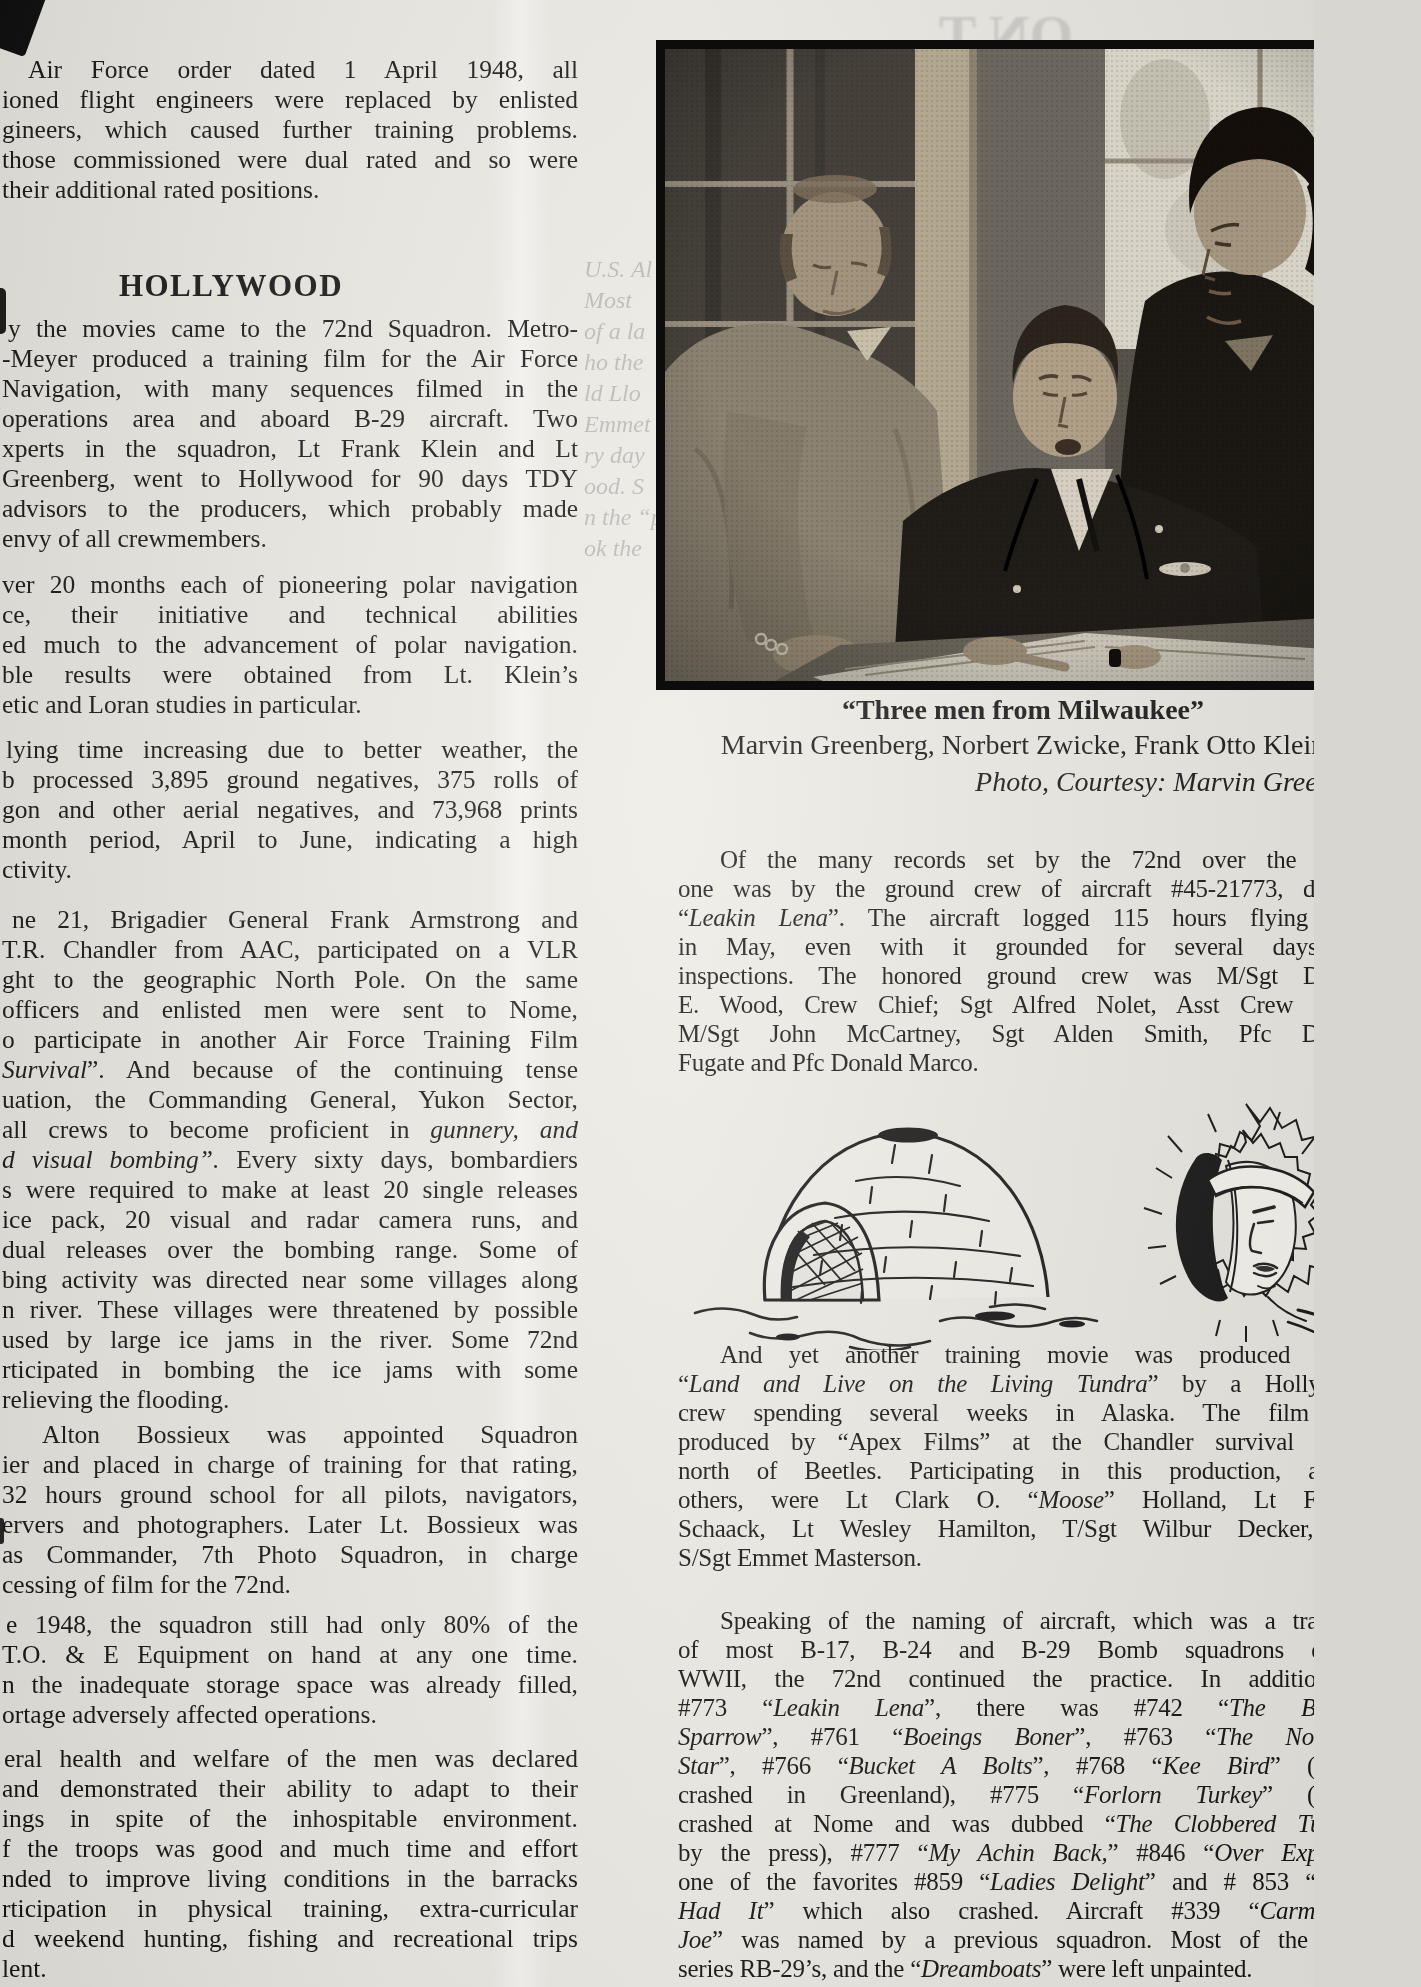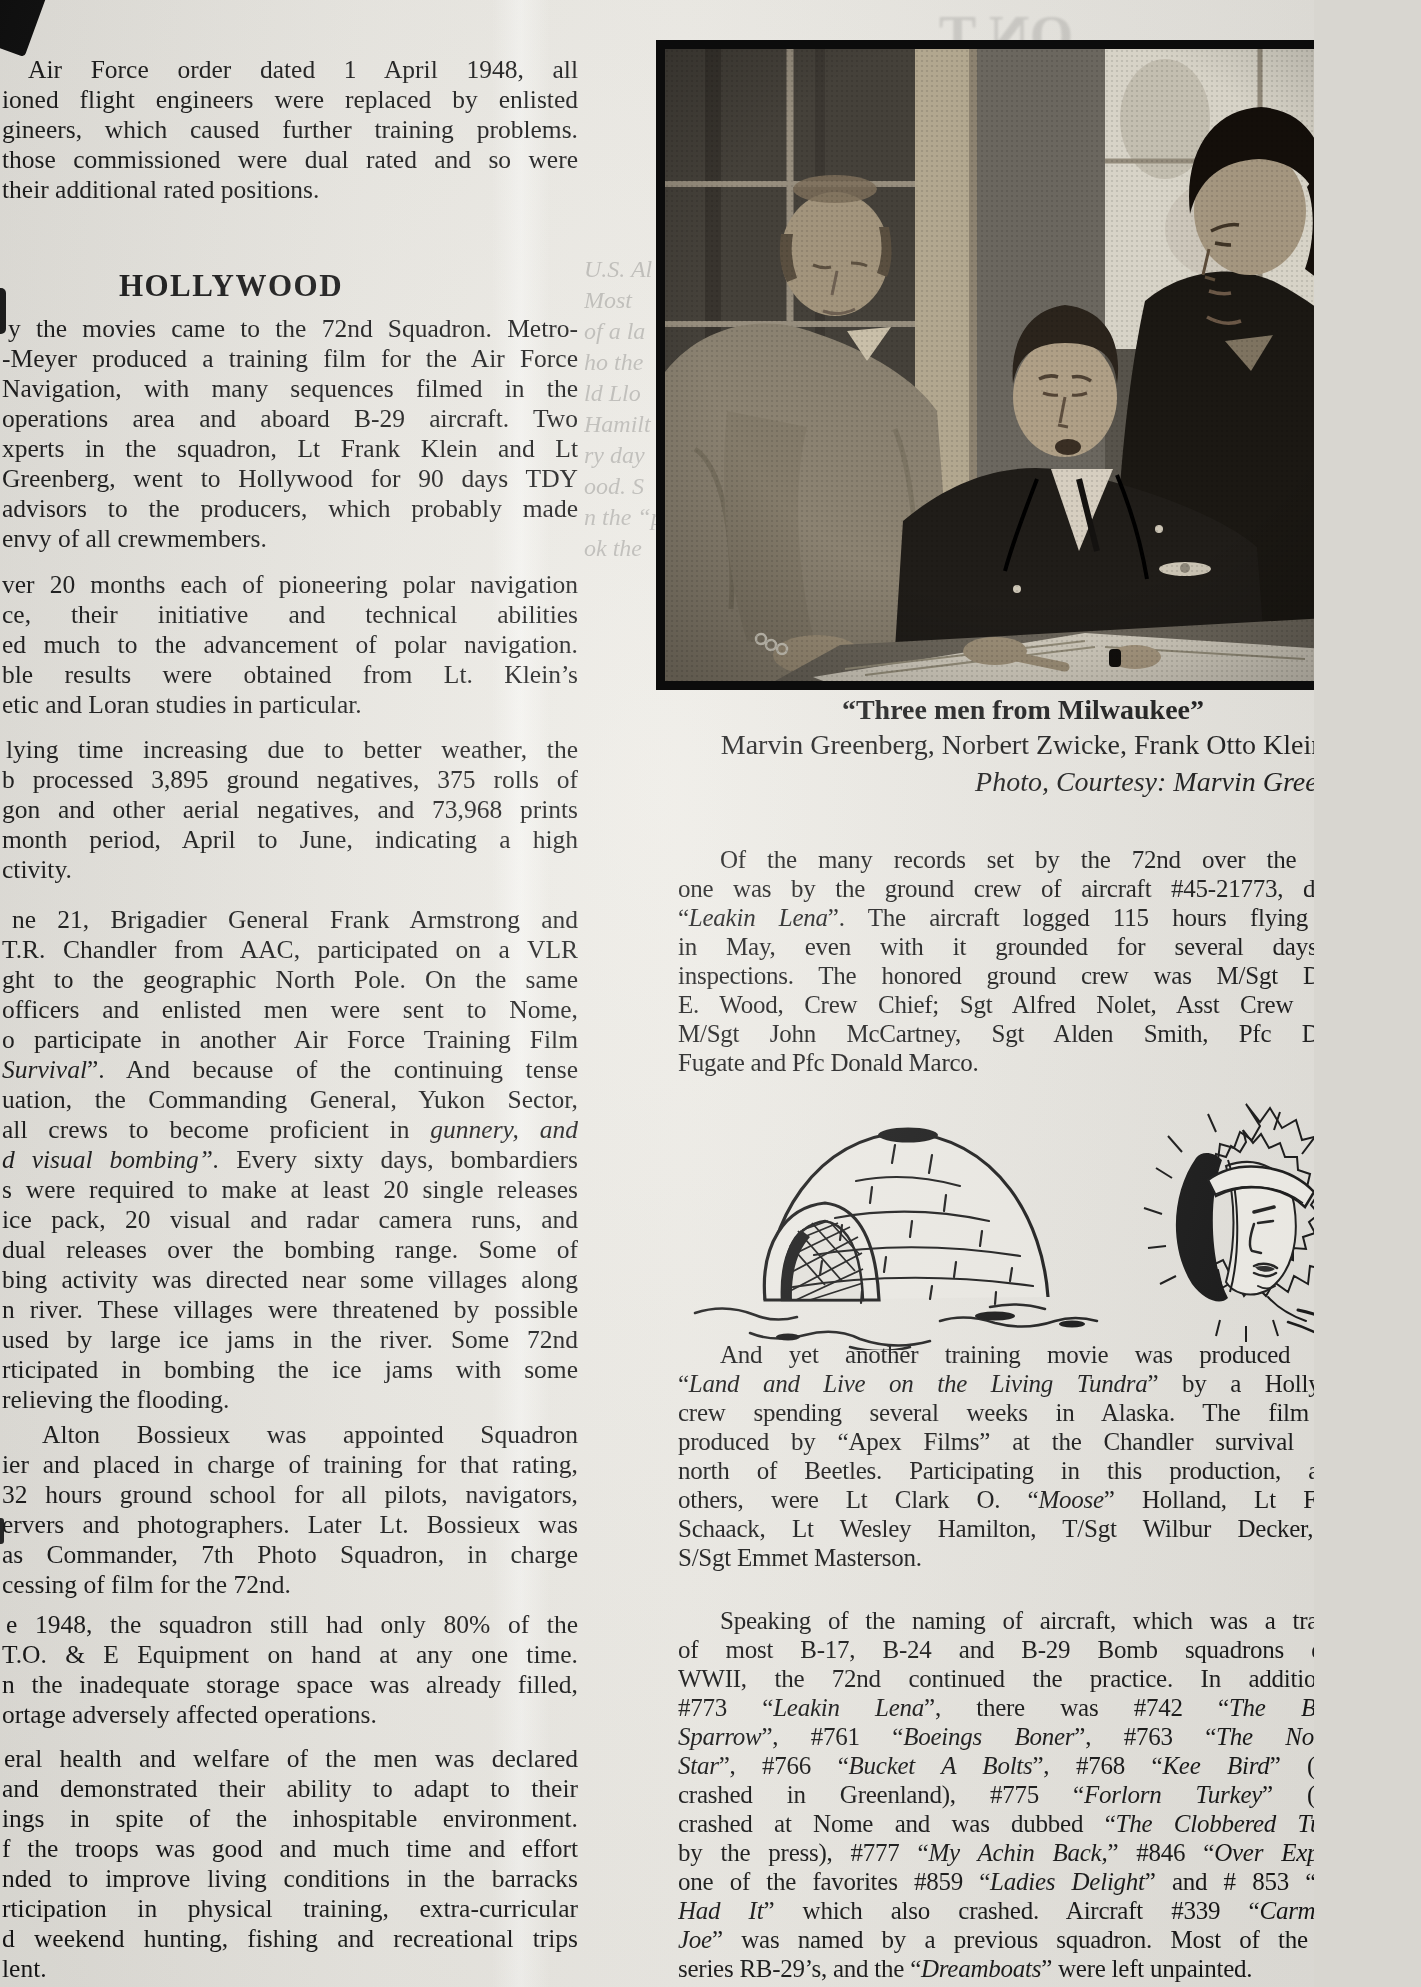--- a/index.html
+++ b/index.html
@@ -55,21 +55,21 @@
 
   <div class="gutter"></div>
   <div class="ghost-top">ON T</div>
   <div class="ghost-col">
 
   <div class="gline">U.S. Al</div>
       <div class="gline">Most</div>
       <div class="gline">of a la</div>
       <div class="gline">ho the</div>
       <div class="gline">ld Llo</div>
-      <div class="gline">Hamilt</div>
+      <div class="gline">Emmet</div>
       <div class="gline">ry day</div>
       <div class="gline">ood. S</div>
       <div class="gline">n the “p</div>
       <div class="gline last-line">ok the</div>
     </div>
   <div class="blob1"></div>
   <div class="blob2"></div>
   <div class="blob3"></div>
 
   <div class="lpara" style="top:55px;--ind:26px">

